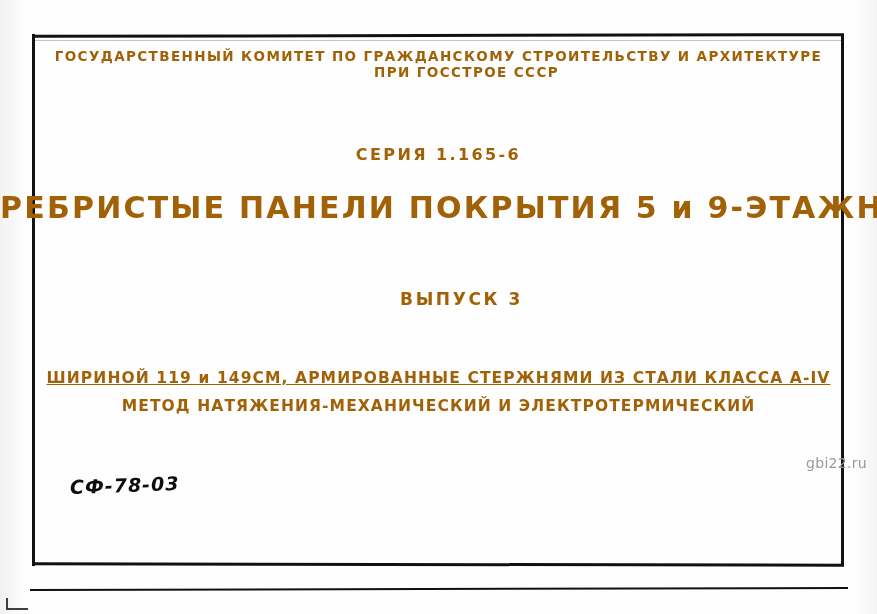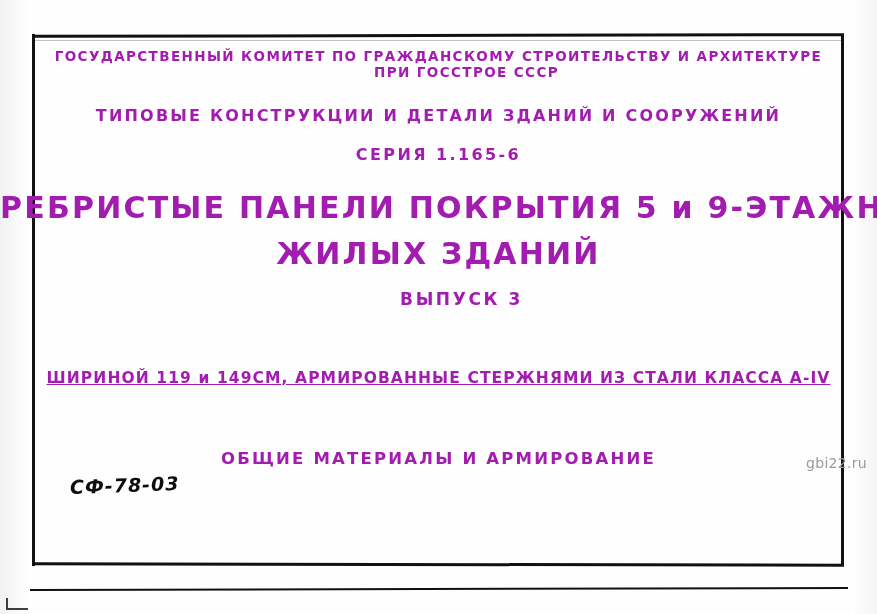--- a/index.html
+++ b/index.html
@@ -78,21 +78,21 @@
     border-bottom: 2px solid #111;
     opacity: .8;
   }
 
   
   .tline {
     position: absolute;
     white-space: nowrap;
     letter-spacing: 1.2px;
     font-weight: 600;
-    color: #a21caf;
+    color: #a16207;
     text-align: center;
     left: 0;
     width: 877px;
   }
 
   .org1 {
     top: 48px;
     font-size: 13.5px;
     letter-spacing: 1.4px;
   }
@@ -201,29 +201,27 @@
   <div class="rule rule-top2"></div>
   <div class="rule rule-left"></div>
   <div class="rule rule-right"></div>
   <div class="rule rule-bottom"></div>
   <div class="rule rule-bottom2"></div>
   <div class="corner-mark"></div>
 
   <div class="tline org1">ГОСУДАРСТВЕННЫЙ КОМИТЕТ ПО ГРАЖДАНСКОМУ СТРОИТЕЛЬСТВУ И АРХИТЕКТУРЕ</div>
   <div class="tline org2">ПРИ ГОССТРОЕ СССР</div>
 
-  <div class="tline series-title">ТИПОВЫЕ КОНСТРУКЦИИ И ДЕТАЛИ ЗДАНИЙ И СООРУЖЕНИЙ</div>
   <div class="tline series-no">СЕРИЯ 1.165-6</div>
 
   <div class="tline main1">РЕБРИСТЫЕ ПАНЕЛИ ПОКРЫТИЯ 5 и 9-ЭТАЖНЫХ</div>
-  <div class="tline main2">ЖИЛЫХ ЗДАНИЙ</div>
 
   <div class="tline issue">ВЫПУСК 3</div>
 
   <div class="tline desc desc2">ШИРИНОЙ 119 и 149СМ, АРМИРОВАННЫЕ СТЕРЖНЯМИ ИЗ СТАЛИ КЛАССА A-IV</div>
-
-  <div class="tline subtitle">ОБЩИЕ МАТЕРИАЛЫ И АРМИРОВАНИЕ</div>
+  <div class="tline desc desc3">МЕТОД НАТЯЖЕНИЯ-МЕХАНИЧЕСКИЙ И ЭЛЕКТРОТЕРМИЧЕСКИЙ</div>
+
 
   <div class="code">СФ-78-03</div>
 
   <div class="watermark">gbi22.ru</div>
 
 </div>
 
 </body></html>

